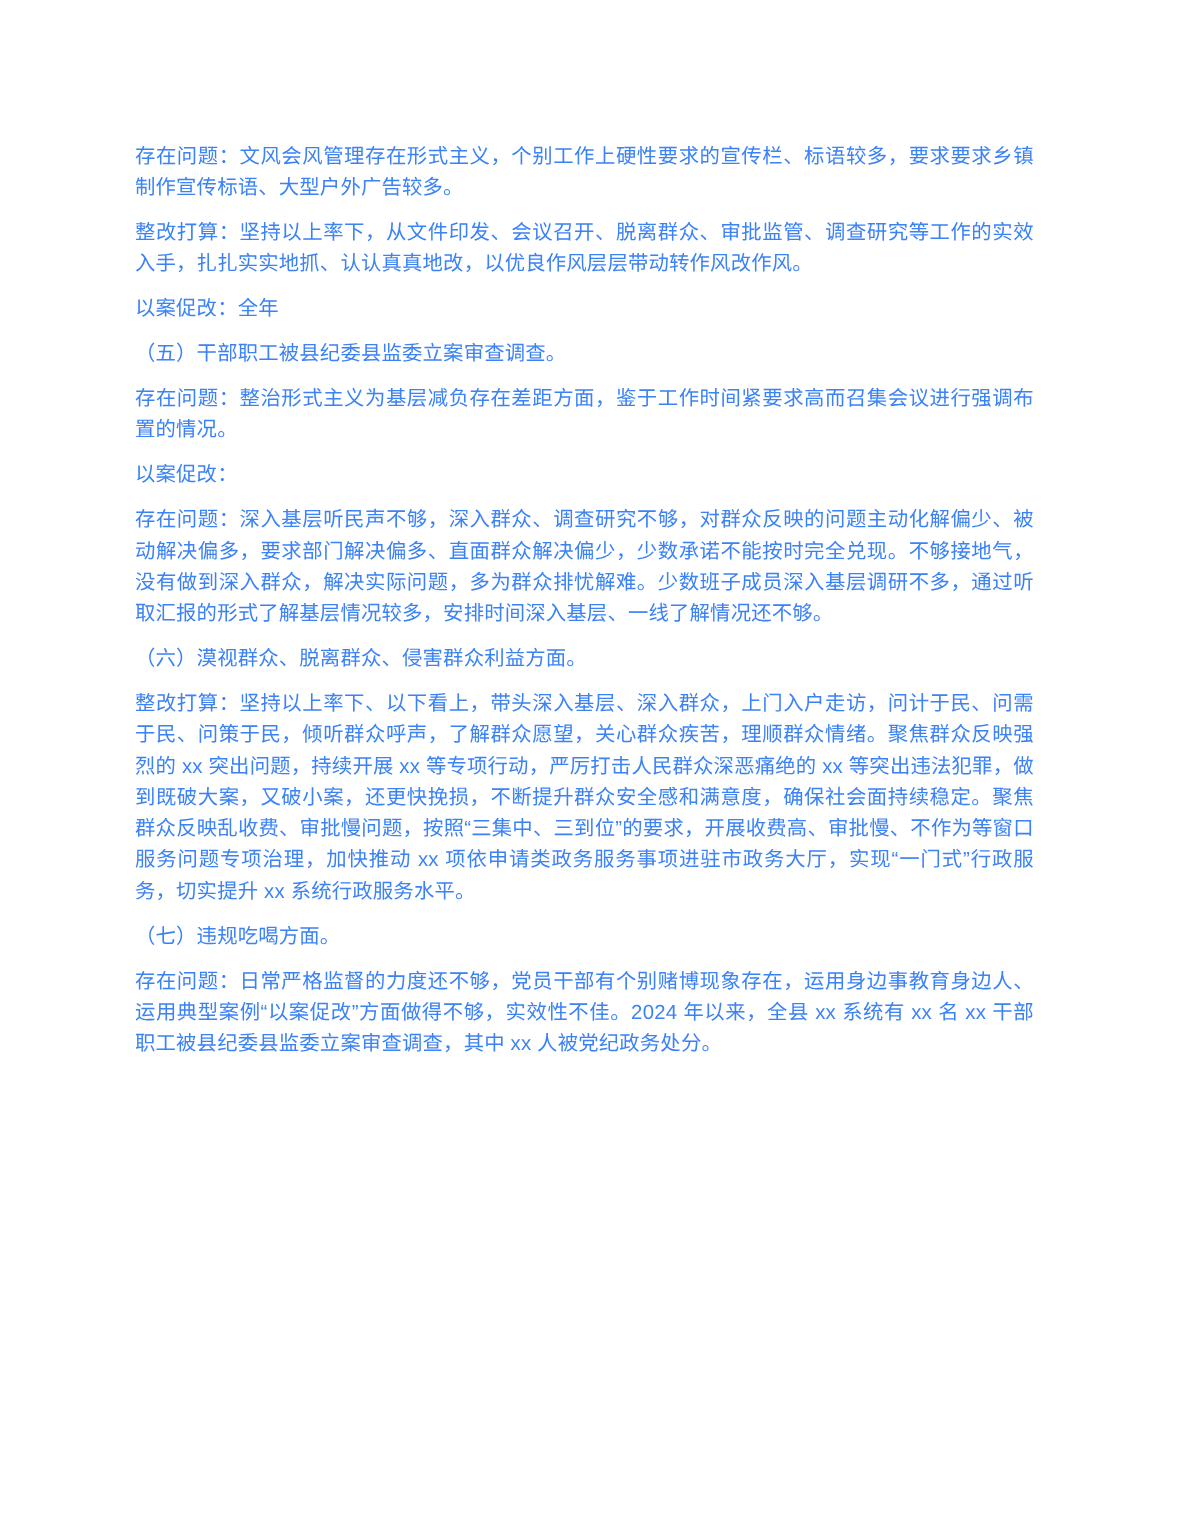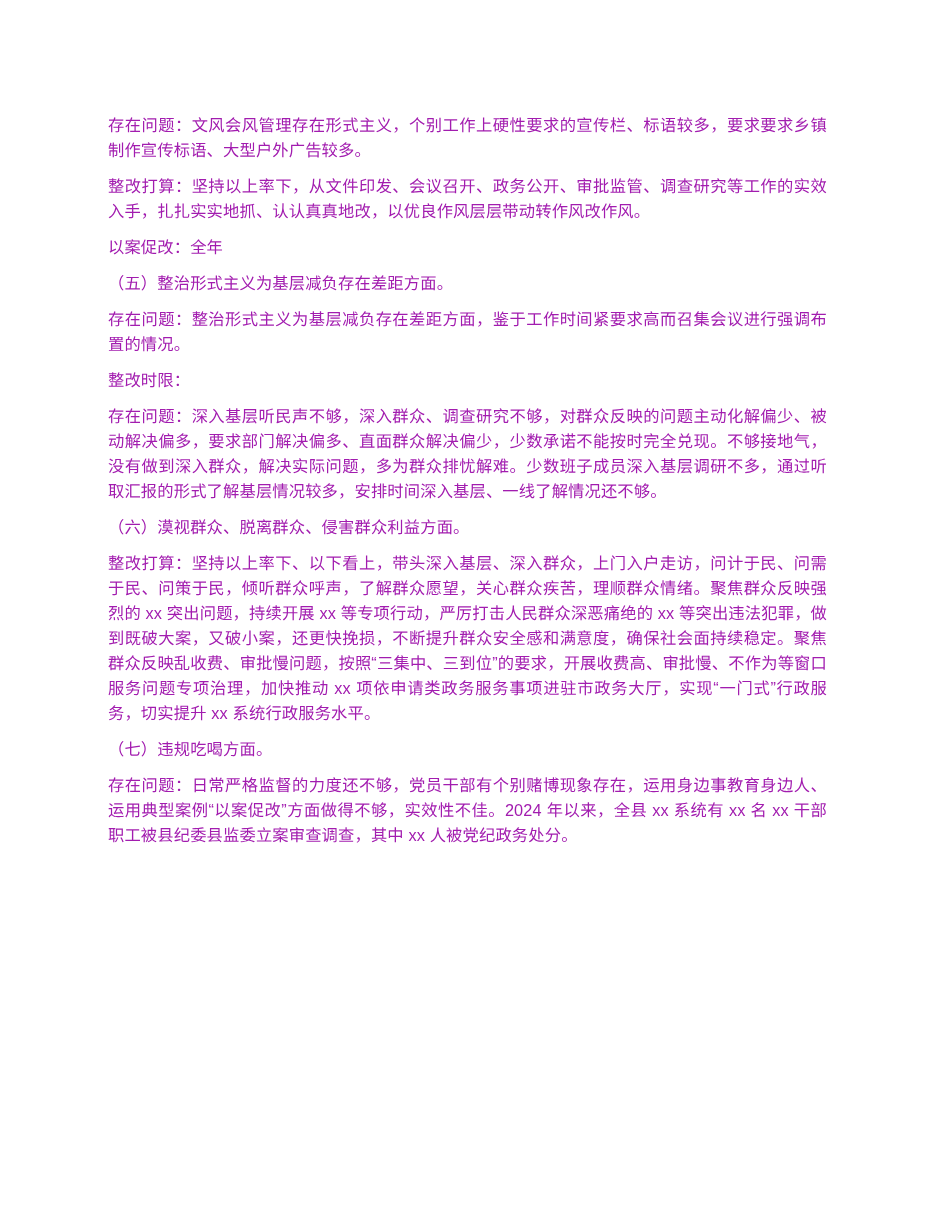--- a/index.html
+++ b/index.html
@@ -22,21 +22,21 @@
   .doc-body {
     position: absolute;
     left: 108px;
     top: 113px;
     width: 735px;
   }
   p.para {
     margin: 0 16px 11px 0;
     font-size: 16.3px;
     line-height: 25px;
-    color: #a21caf;
+    color: #3b82f6;
     text-align: justify;
     text-justify: inter-ideograph;
     letter-spacing: 0.15px;
     font-weight: 500;
     -webkit-font-smoothing: none;
     word-break: break-all;
   }
   p.para:last-child {
     margin-bottom: 0;
   }
@@ -45,30 +45,30 @@
   }
 </style>
 </head>
 <body>
 
 <div class="page">
   <div class="doc-body">
 
     <p class="para">存在问题：文风会风管理存在形式主义，个别工作上硬性要求的宣传栏、标语较多，要求要求乡镇制作宣传标语、大型户外广告较多。</p>
 
-    <p class="para">整改打算：坚持以上率下，从文件印发、会议召开、政务公开、审批监管、调查研究等工作的实效入手，扎扎实实地抓、认认真真地改，以优良作风层层带动转作风改作风。</p>
+    <p class="para">整改打算：坚持以上率下，从文件印发、会议召开、脱离群众、审批监管、调查研究等工作的实效入手，扎扎实实地抓、认认真真地改，以优良作风层层带动转作风改作风。</p>
 
     <p class="para">以案促改：全年</p>
 
-    <p class="para heading">（五）整治形式主义为基层减负存在差距方面。</p>
+    <p class="para heading">（五）干部职工被县纪委县监委立案审查调查。</p>
 
     <p class="para">存在问题：整治形式主义为基层减负存在差距方面，鉴于工作时间紧要求高而召集会议进行强调布置的情况。</p>
 
 
-    <p class="para">整改时限：</p>
+    <p class="para">以案促改：</p>
 
     <p class="para">存在问题：深入基层听民声不够，深入群众、调查研究不够，对群众反映的问题主动化解偏少、被动解决偏多，要求部门解决偏多、直面群众解决偏少，少数承诺不能按时完全兑现。不够接地气，没有做到深入群众，解决实际问题，多为群众排忧解难。少数班子成员深入基层调研不多，通过听取汇报的形式了解基层情况较多，安排时间深入基层、一线了解情况还不够。</p>
 
     <p class="para heading">（六）漠视群众、脱离群众、侵害群众利益方面。</p>
 
     <p class="para">整改打算：坚持以上率下、以下看上，带头深入基层、深入群众，上门入户走访，问计于民、问需于民、问策于民，倾听群众呼声，了解群众愿望，关心群众疾苦，理顺群众情绪。聚焦群众反映强烈的 xx 突出问题，持续开展 xx 等专项行动，严厉打击人民群众深恶痛绝的 xx 等突出违法犯罪，做到既破大案，又破小案，还更快挽损，不断提升群众安全感和满意度，确保社会面持续稳定。聚焦群众反映乱收费、审批慢问题，按照“三集中、三到位”的要求，开展收费高、审批慢、不作为等窗口服务问题专项治理，加快推动 xx 项依申请类政务服务事项进驻市政务大厅，实现“一门式”行政服务，切实提升 xx 系统行政服务水平。</p>
 
 
     <p class="para heading">（七）违规吃喝方面。</p>
 

